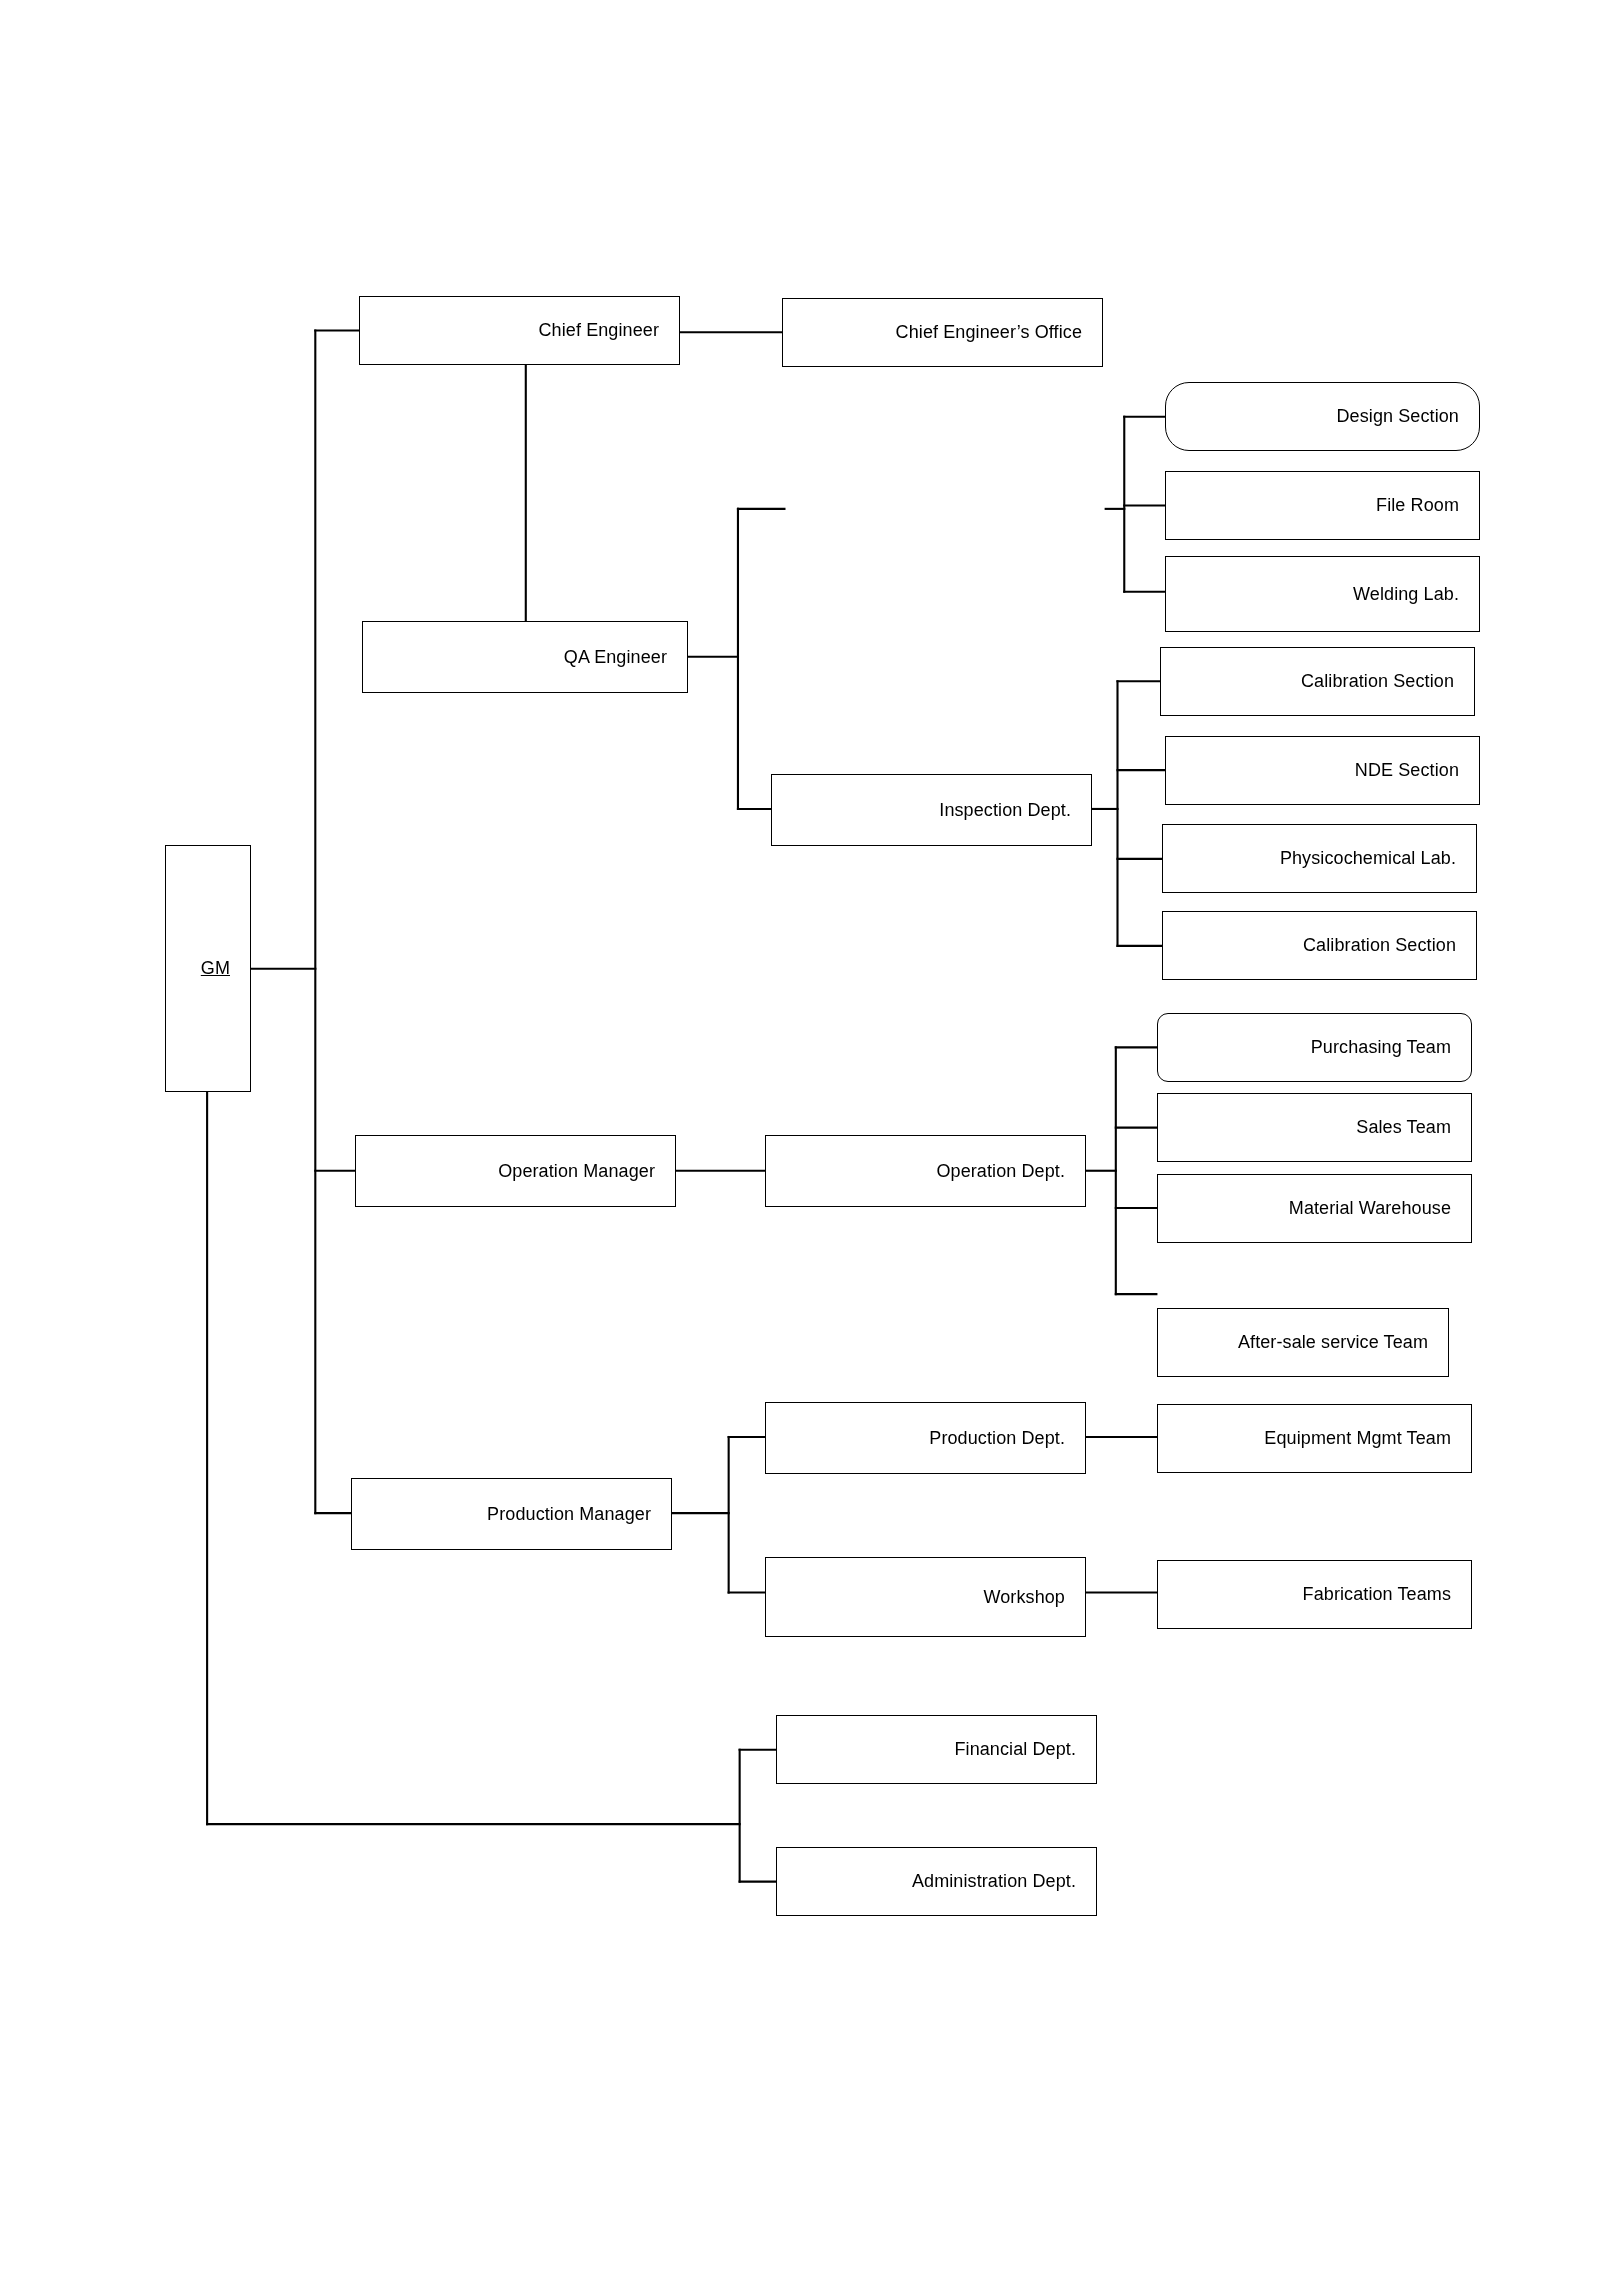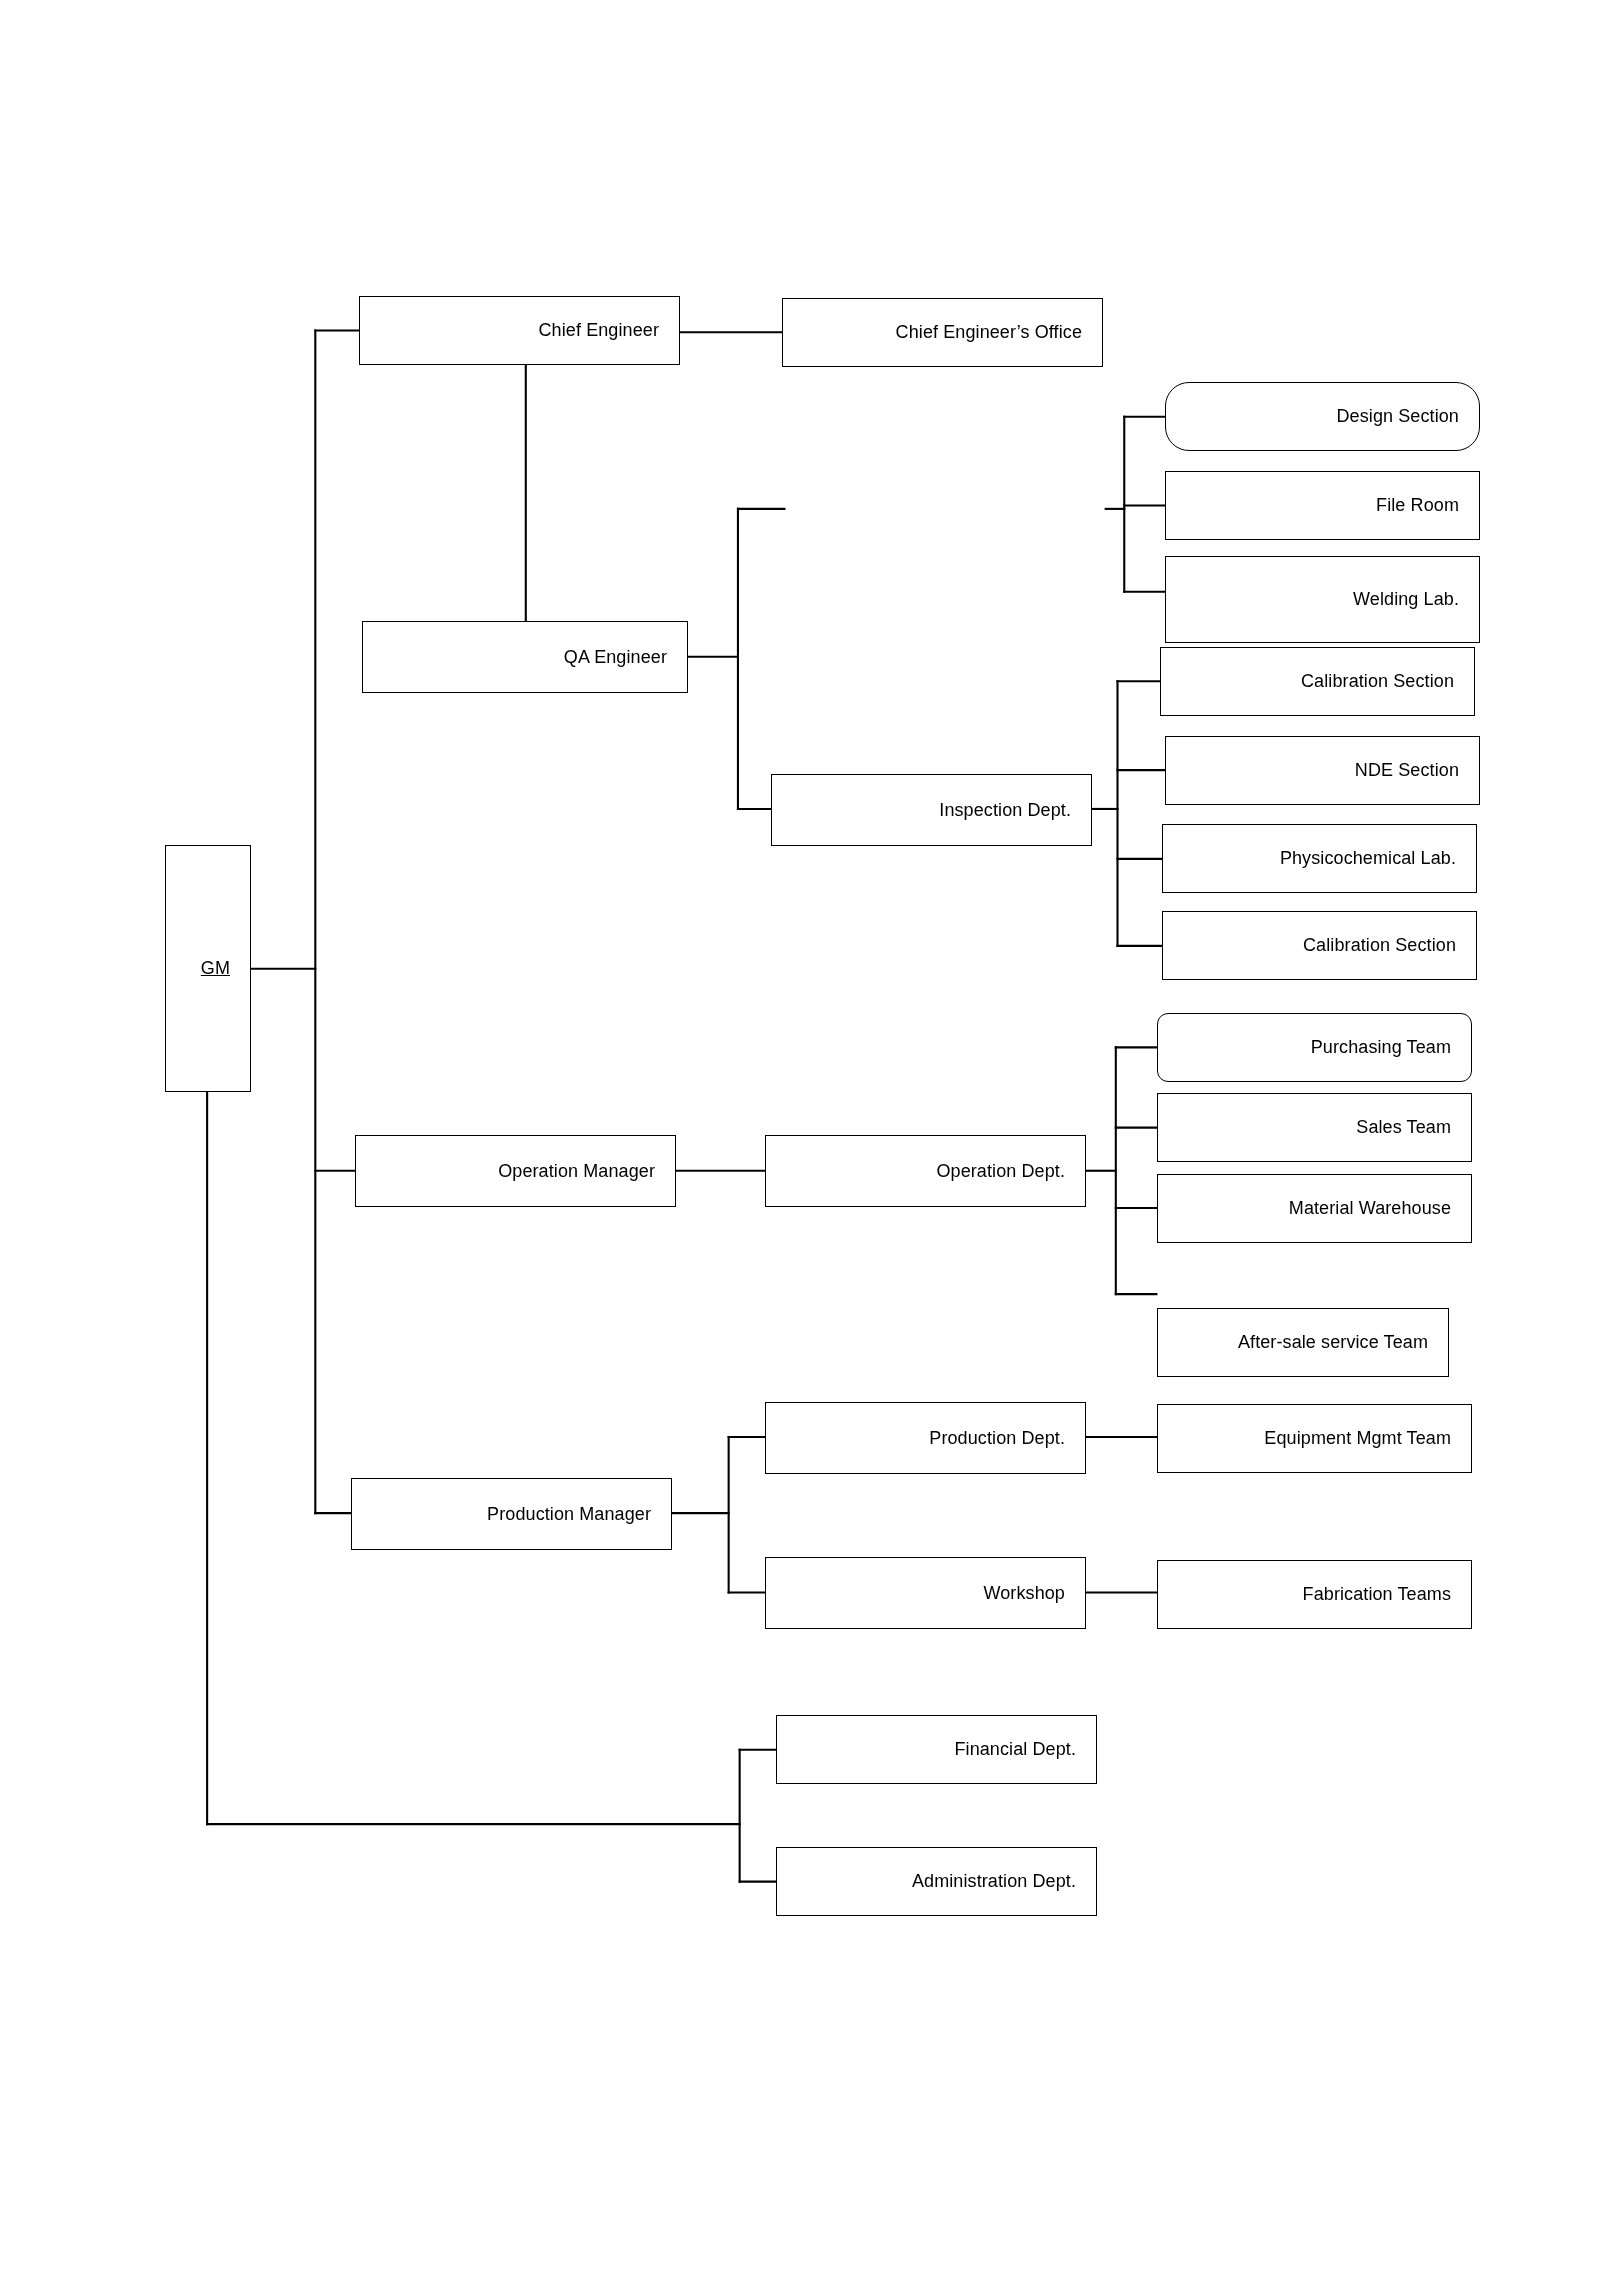--- a/index.html
+++ b/index.html
@@ -107,21 +107,21 @@
 
   <div class="node" style="left: 362px; top: 621px; width: 326px; height: 72px;">
     <span>QA Engineer</span>
   </div>
   <div class="node" style="left: 1165px; top: 382px; width: 315px; height: 69px; border-radius: 24px;">
     <span>Design Section</span>
   </div>
   <div class="node" style="left: 1165px; top: 471px; width: 315px; height: 69px;">
     <span>File Room</span>
   </div>
-  <div class="node" style="left: 1165px; top: 556px; width: 315px; height: 87px;">
+  <div class="node" style="left: 1165px; top: 556px; width: 315px; height: 76px;">
     <span>Welding Lab.</span>
   </div>
   <div class="node" style="left: 771px; top: 774px; width: 321px; height: 72px;">
     <span>Inspection Dept.</span>
   </div>
   <div class="node" style="left: 1160px; top: 647px; width: 315px; height: 69px;">
     <span>Calibration Section</span>
   </div>
   <div class="node" style="left: 1165px; top: 736px; width: 315px; height: 69px;">
     <span>NDE Section</span>
@@ -154,21 +154,21 @@
 
   <div class="node" style="left: 351px; top: 1478px; width: 321px; height: 72px;">
     <span>Production Manager</span>
   </div>
   <div class="node" style="left: 765px; top: 1402px; width: 321px; height: 72px;">
     <span>Production Dept.</span>
   </div>
   <div class="node" style="left: 1157px; top: 1404px; width: 315px; height: 69px;">
     <span>Equipment Mgmt Team</span>
   </div>
-  <div class="node" style="left: 765px; top: 1557px; width: 321px; height: 72px;">
+  <div class="node" style="left: 765px; top: 1557px; width: 321px; height: 80px;">
     <span>Workshop</span>
   </div>
   <div class="node" style="left: 1157px; top: 1560px; width: 315px; height: 69px;">
     <span>Fabrication Teams</span>
   </div>
 
   <div class="node" style="left: 776px; top: 1715px; width: 321px; height: 69px;">
     <span>Financial Dept.</span>
   </div>
   <div class="node" style="left: 776px; top: 1847px; width: 321px; height: 69px;">

